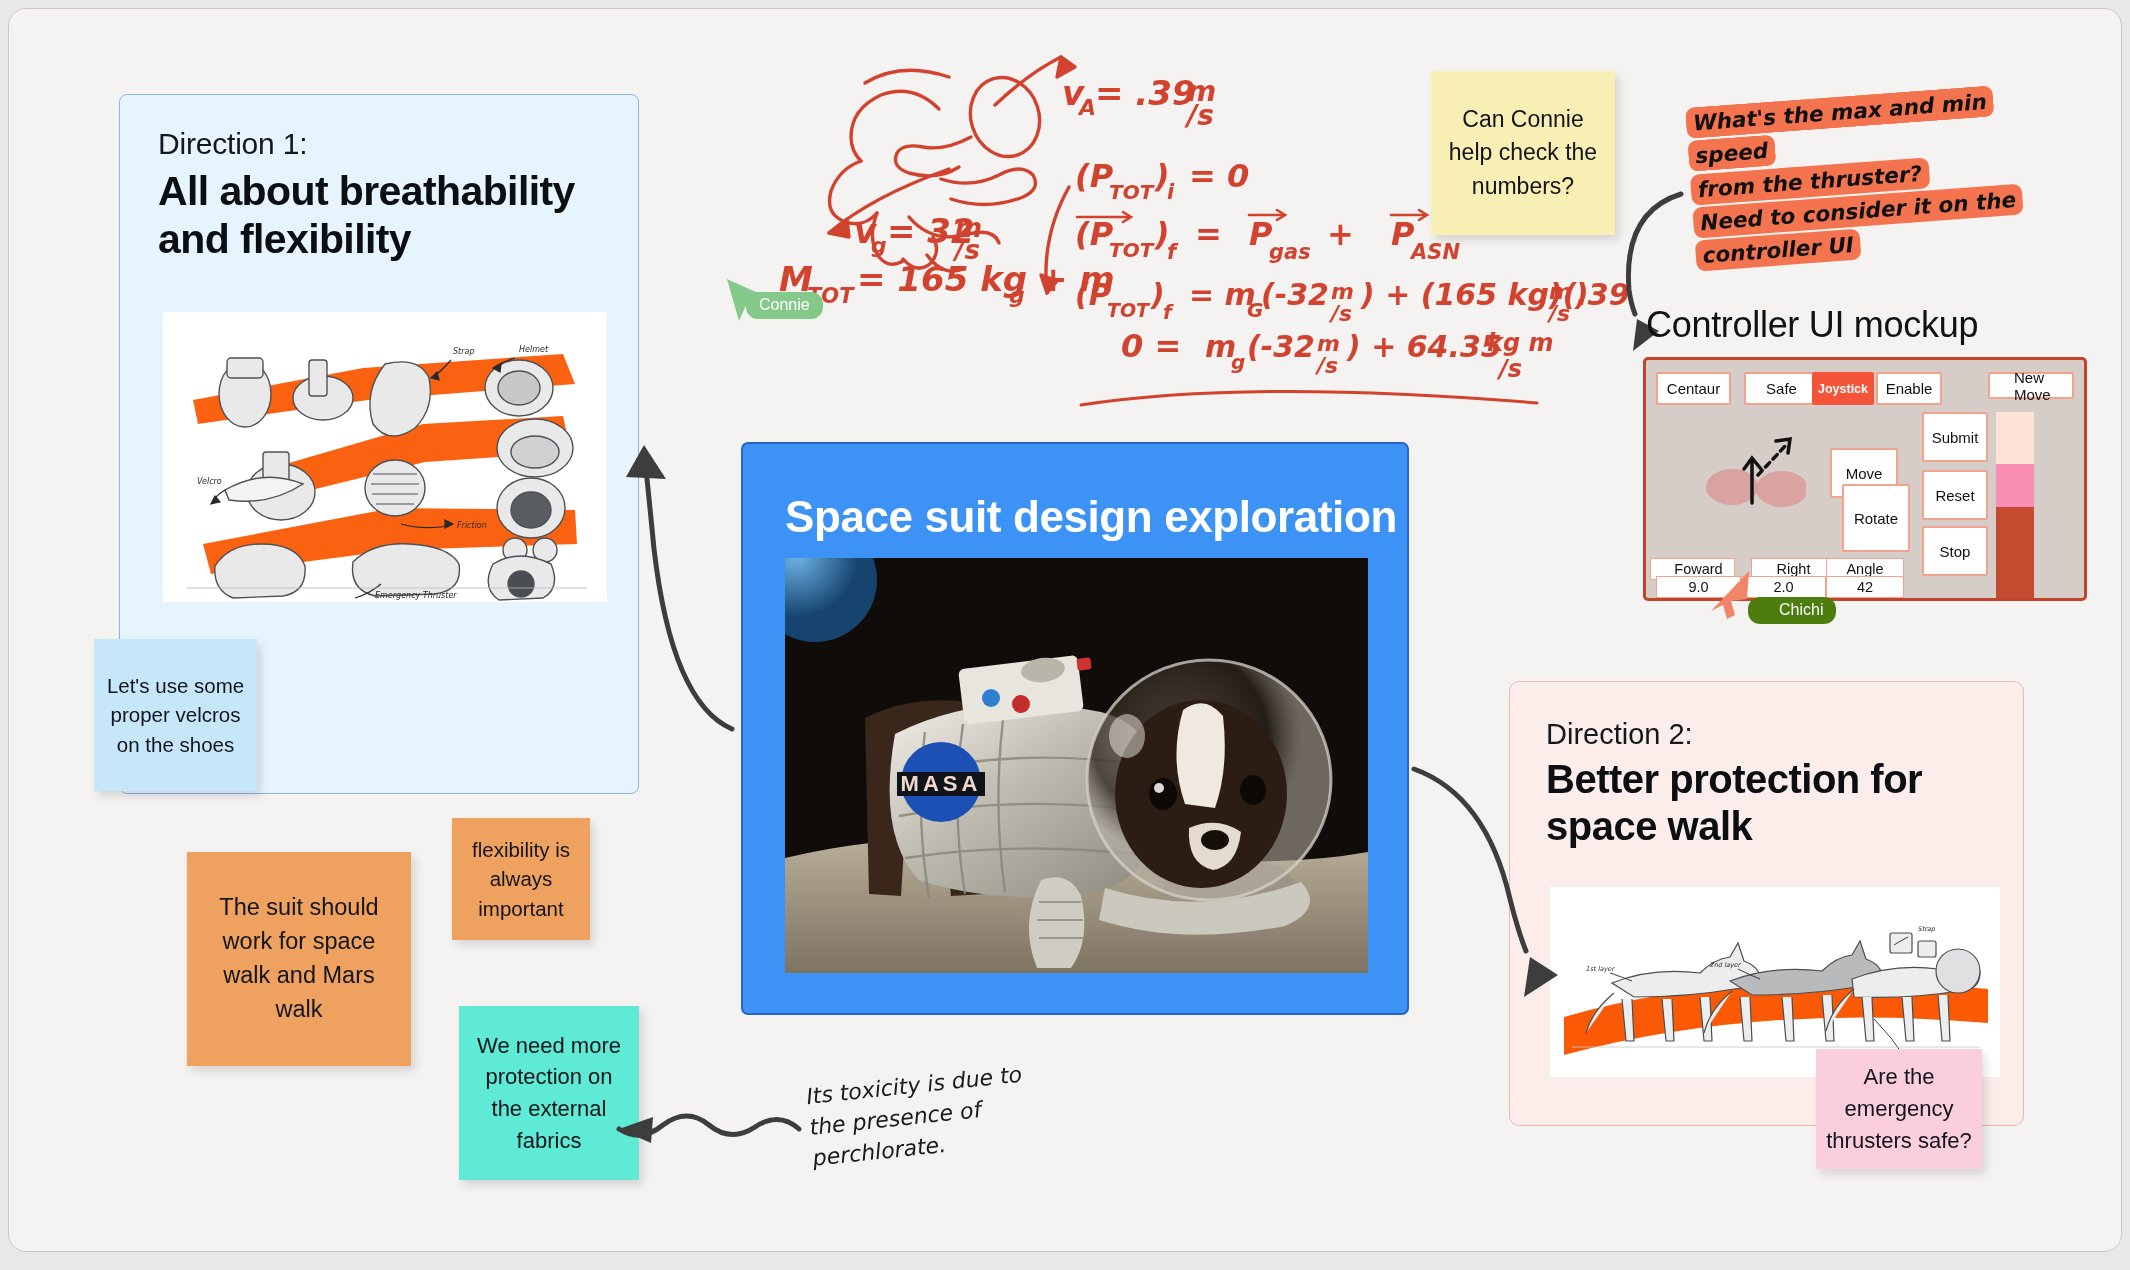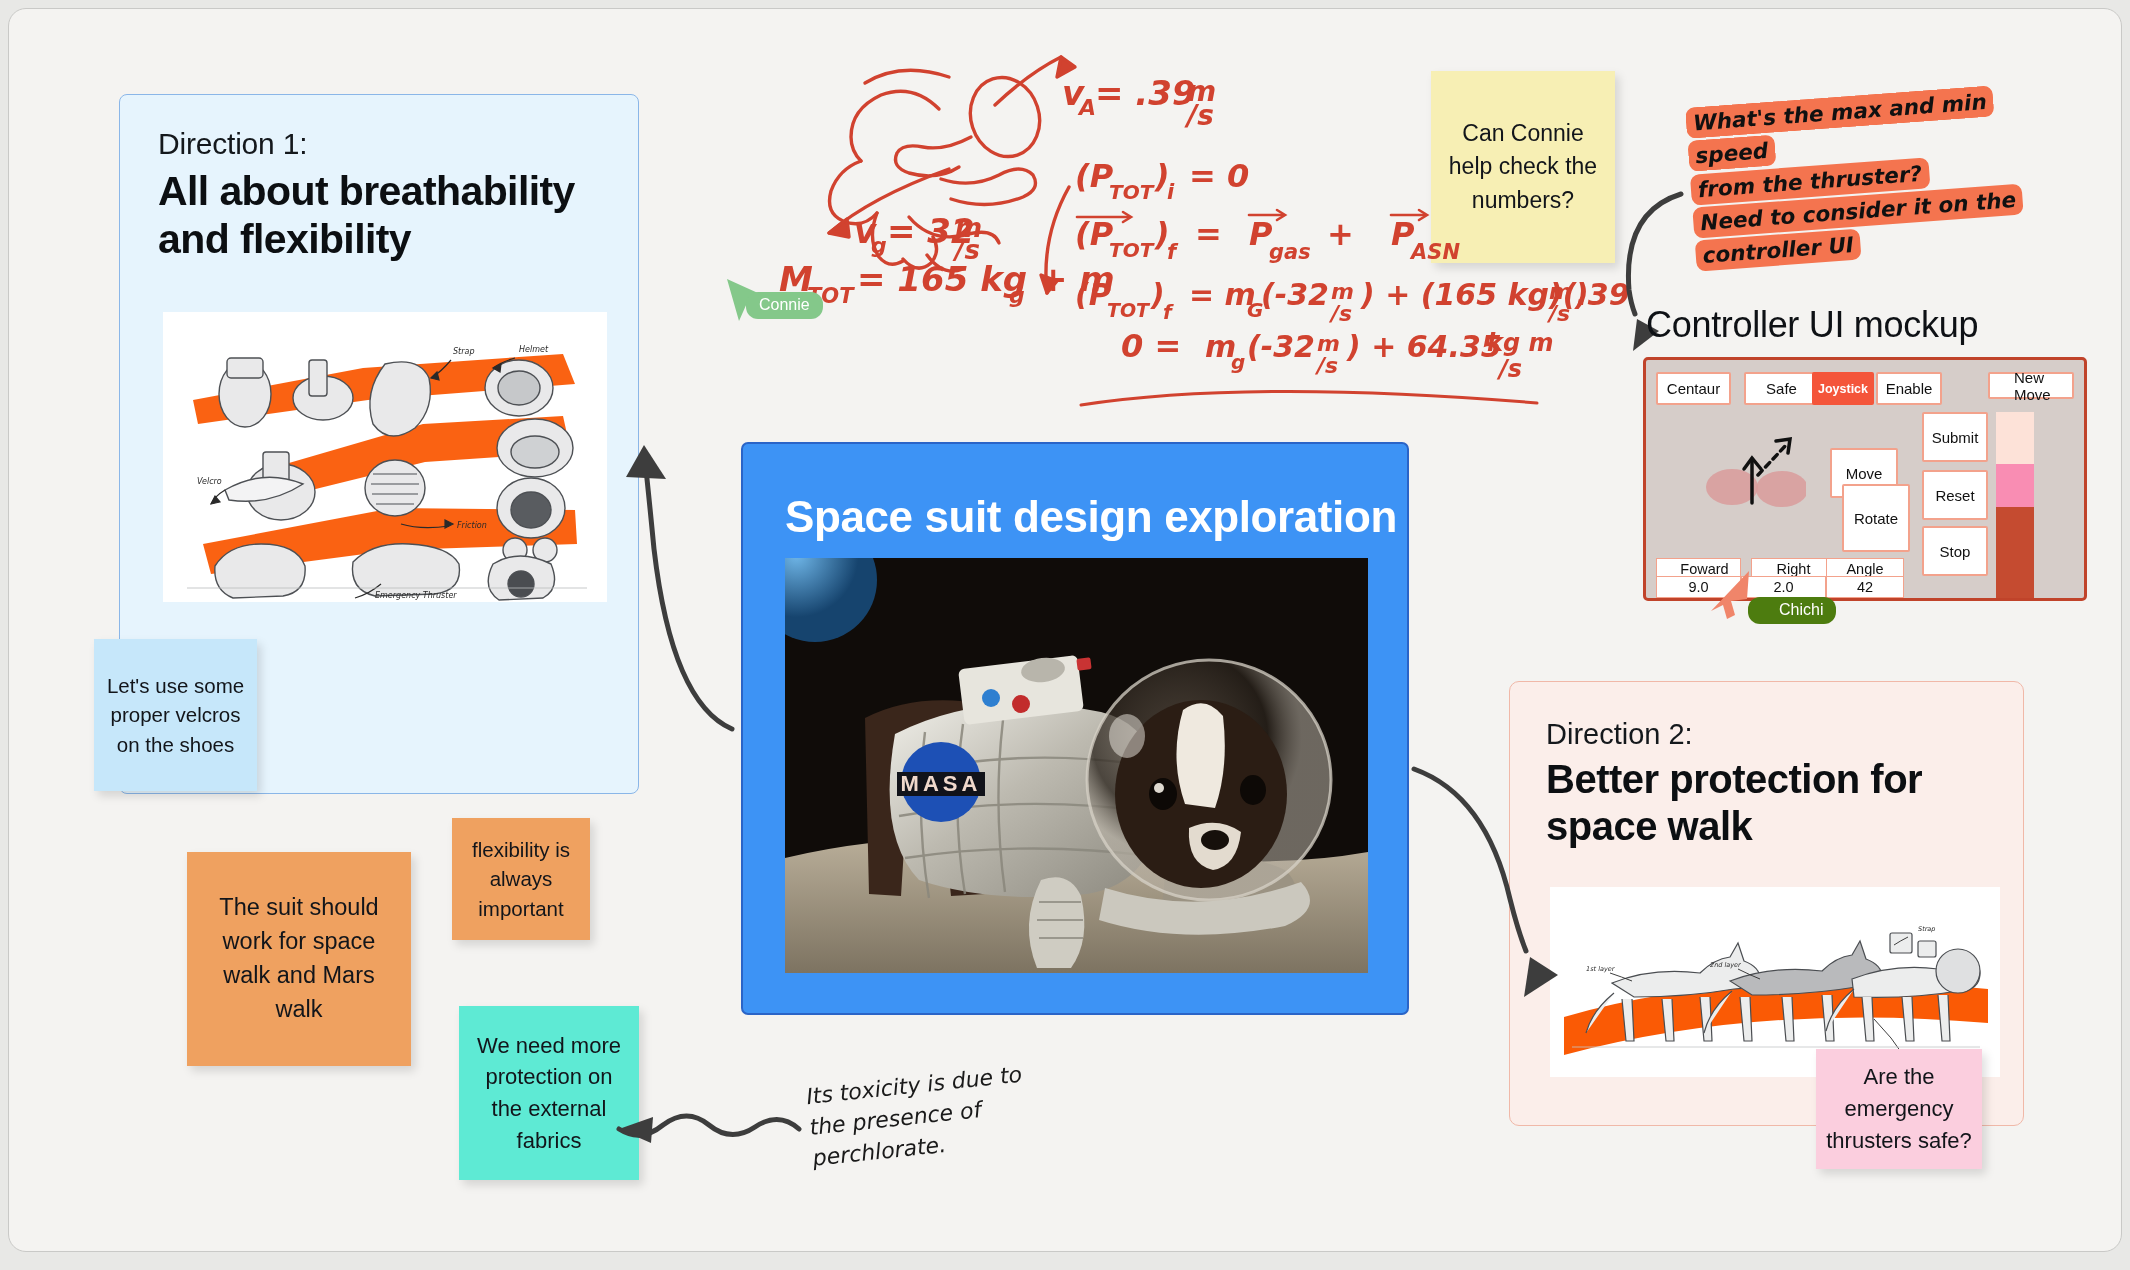--- a/index.html
+++ b/index.html
@@ -88,21 +88,21 @@
     line-height: 1.44;
     box-shadow: 4px 5px 9px rgba(0,0,0,0.13);
     display: flex; align-items: center; justify-content: center;
     padding: 10px;
   }
   .sticky span { display: block; width: 100%; }
   #note-velcro { left: 85px; top: 630px; width: 163px; height: 152px; background: #c6e7fa; font-size: 20.5px; }
   #note-suit   { left: 178px; top: 843px; width: 224px; height: 214px; background: #efa160; font-size: 23.5px; }
   #note-flex   { left: 443px; top: 809px; width: 138px; height: 122px; background: #efa160; font-size: 20.5px; }
   #note-fabric { left: 450px; top: 997px; width: 180px; height: 174px; background: #5eead4; font-size: 22px; }
-  #note-connie { left: 1422px; top: 62px; width: 184px; height: 192px; background: #f7efb4; font-size: 23px; justify-content: flex-end; }
+  #note-connie { left: 1422px; top: 62px; width: 184px; height: 164px; background: #f7efb4; font-size: 23px; justify-content: flex-end; }
   #note-thrust { left: 1807px; top: 1040px; width: 166px; height: 120px; background: #fbcede; font-size: 22px; }
 
   
   #controller-heading {
     left: 1637px; top: 295px;
     font-size: 36px; color: #0e1115; letter-spacing: -0.3px;
   }
   #controller-frame {
     left: 1634px; top: 348px; width: 444px; height: 244px;
     background: #d6cdc9;
@@ -522,21 +522,21 @@
     <div class="ctl-btn" style="left:276px; top:166px; width:66px; height:50px;">
       <span>Stop</span>
     </div>
 
     <div class="abs" style="left:350px; top:52px; width:38px; height:186px;">
       <div class="slider-seg" style="left:0; top:0; width:38px; height:52px; background:#fde2d8;"></div>
       <div class="slider-seg" style="left:0; top:52px; width:38px; height:43px; background:#f98db3;"></div>
       <div class="slider-seg" style="left:0; top:95px; width:38px; height:91px; background:#c54b30;"></div>
     </div>
 
-    <div class="ctl-cell" style="left:10px; top:198px; width:85px; height:22px;padding-left:12px;">
+    <div class="ctl-cell" style="left:4px; top:198px; width:85px; height:22px;padding-left:12px;">
       <span>Foward</span>
     </div>
     <div class="ctl-cell" style="left:105px; top:198px; width:85px; height:22px;">
       <span>Right</span>
     </div>
     <div class="ctl-cell" style="left:180px; top:198px; width:78px; height:22px;">
       <span>Angle</span>
     </div>
     <div class="ctl-cell" style="left:10px; top:216px; width:85px; height:22px;">
       <span>9.0</span>

